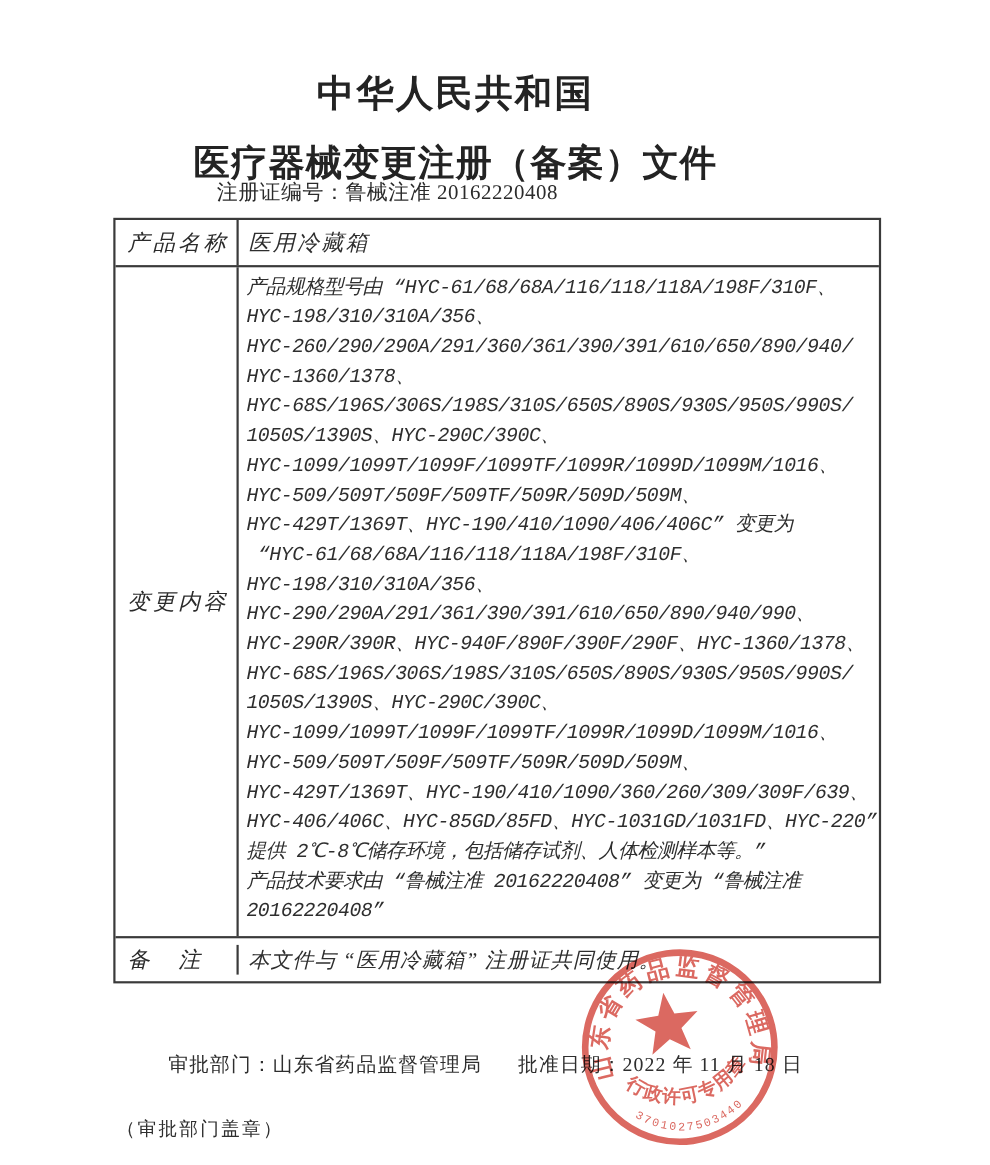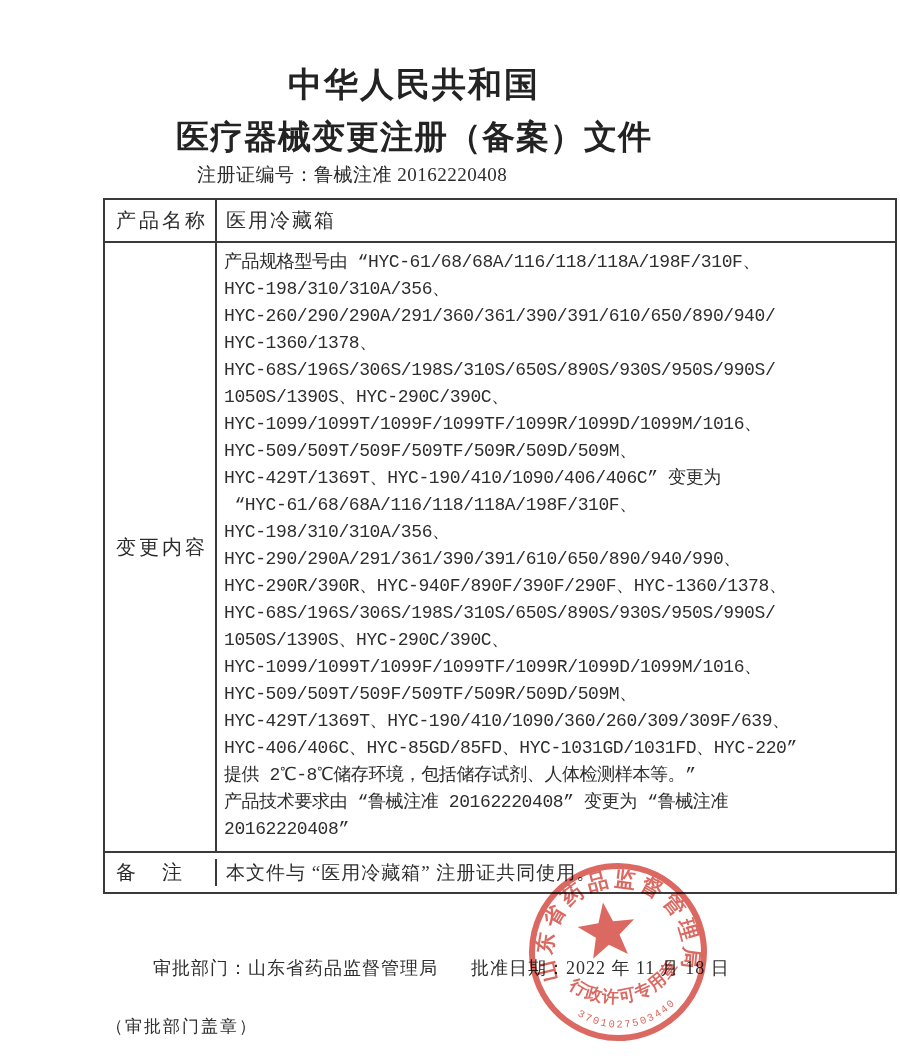--- a/index.html
+++ b/index.html
@@ -3,26 +3,26 @@
 <meta charset="utf-8">
 <style>
   * { margin:0; padding:0; box-sizing:border-box; }
   html,body { width:900px; height:1059px; background:#ffffff; }
   body { position:relative; overflow:hidden; color:#2e2e2e;
          font-family:"Liberation Serif","DejaVu Serif",serif; }
 
   .title-block { position:absolute; top:62px; left:0; width:828px; text-align:center;
                  font-family:"Liberation Sans","DejaVu Sans",sans-serif; color:#232323; }
   .title-l1 { font-size:34px; font-weight:bold; letter-spacing:2px; }
-  .title-l2 { font-size:33px; font-weight:bold; letter-spacing:1px; margin-top:7px; }
+  .title-l2 { font-size:33px; font-weight:bold; letter-spacing:1px; margin-top:18px; }
 
   .reg-line { position:absolute; left:153px; top:162px; font-size:19px; color:#2b2b2b; letter-spacing:0.5px;margin-left:44px; }
 
-  .doc-table { position:absolute; left:103px; top:198px; width:794px;
-               border:2px solid #3a3a3a; background:transparent; }
+  .doc-table { position:absolute; left:103px; top:198px; width:698px;
+               border:2px solid #3a3a3a; background:transparent;font-style:italic; }
   .t-row { display:flex; }
   .t-row + .t-row { border-top:2px solid #3a3a3a; }
   .t-label { flex:0 0 112px; border-right:2px solid #3a3a3a; display:flex; align-items:center;
              padding-left:11px; font-size:20px; letter-spacing:3px; color:#2b2b2b; }
   .t-content { flex:1; min-width:0; }
   .row-product .t-content { display:flex; align-items:center; padding-left:9px;
                             font-size:20px; letter-spacing:2px; }
   .row-product { height:41px; }
   .row-change .t-content { padding:6px 3px 8px 7px; }
   .change-line { white-space:pre; font-family:"Liberation Mono","DejaVu Sans Mono",monospace;

